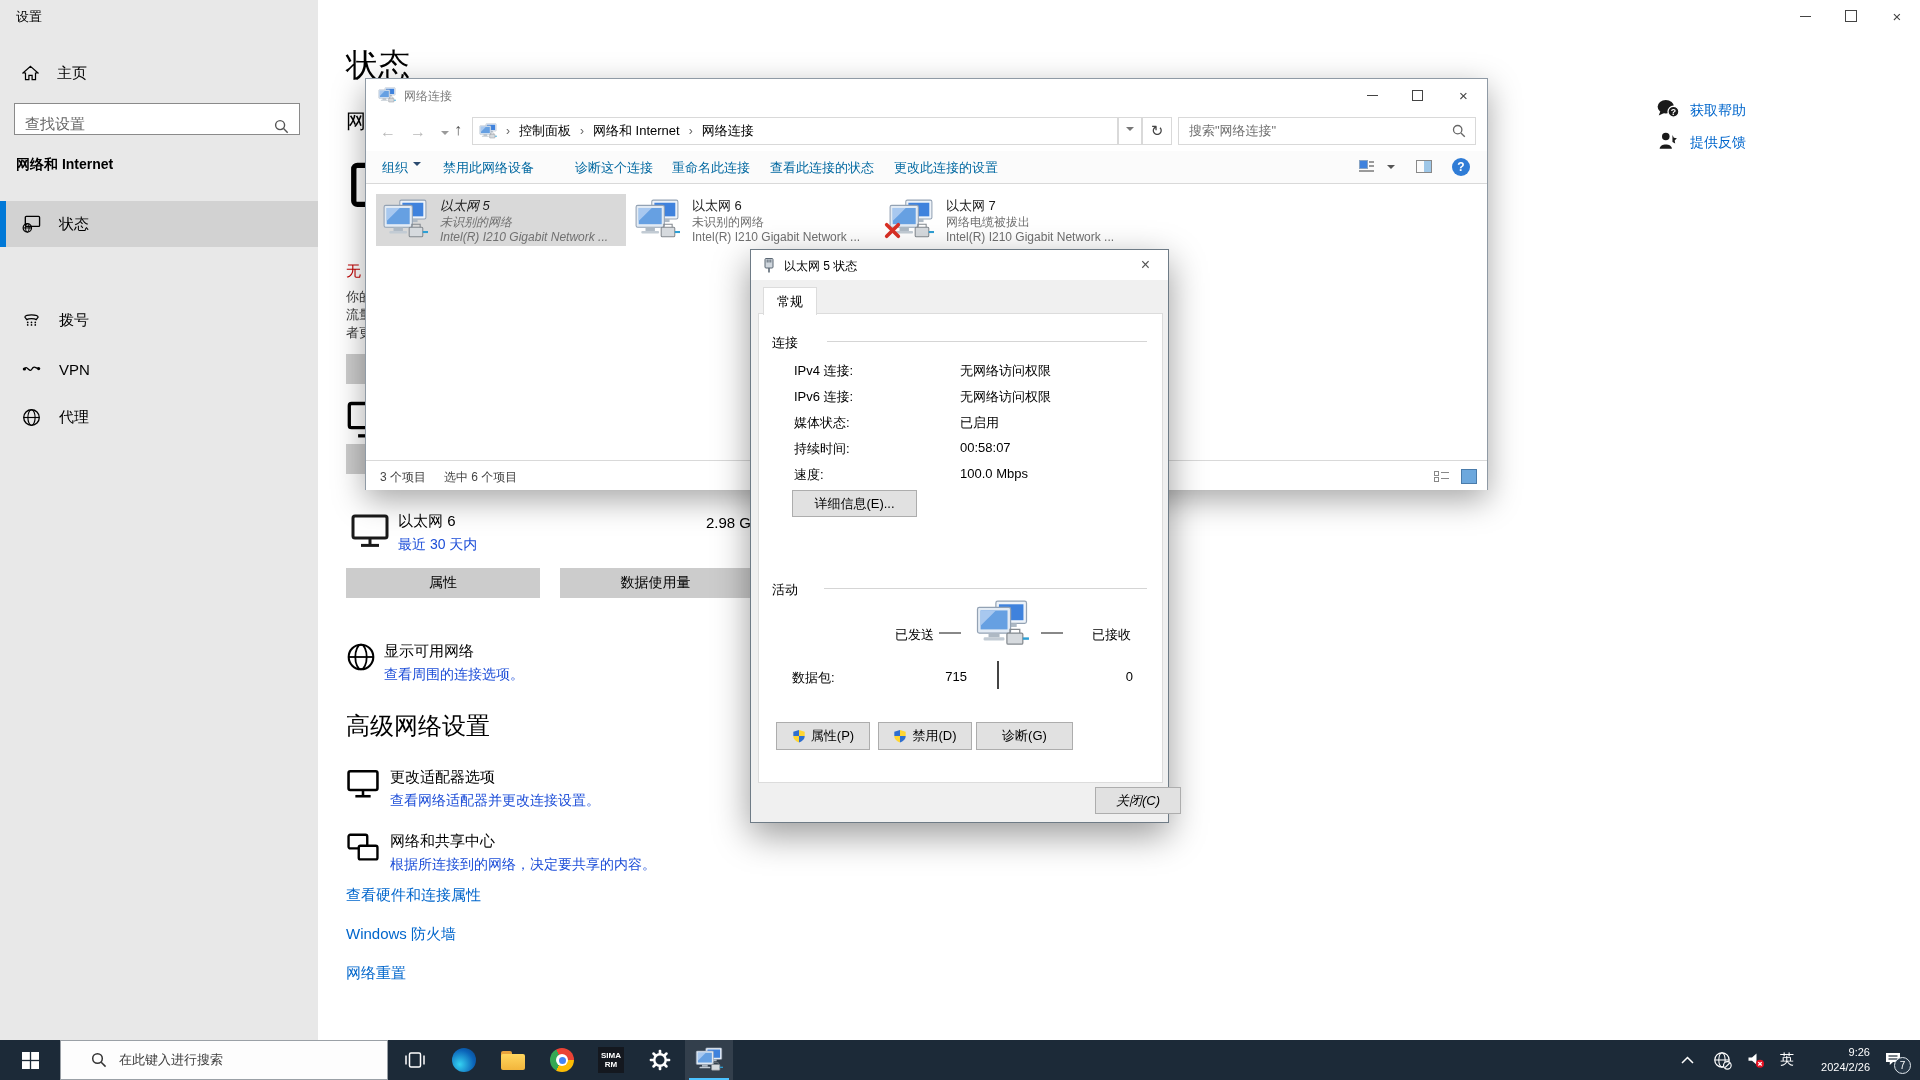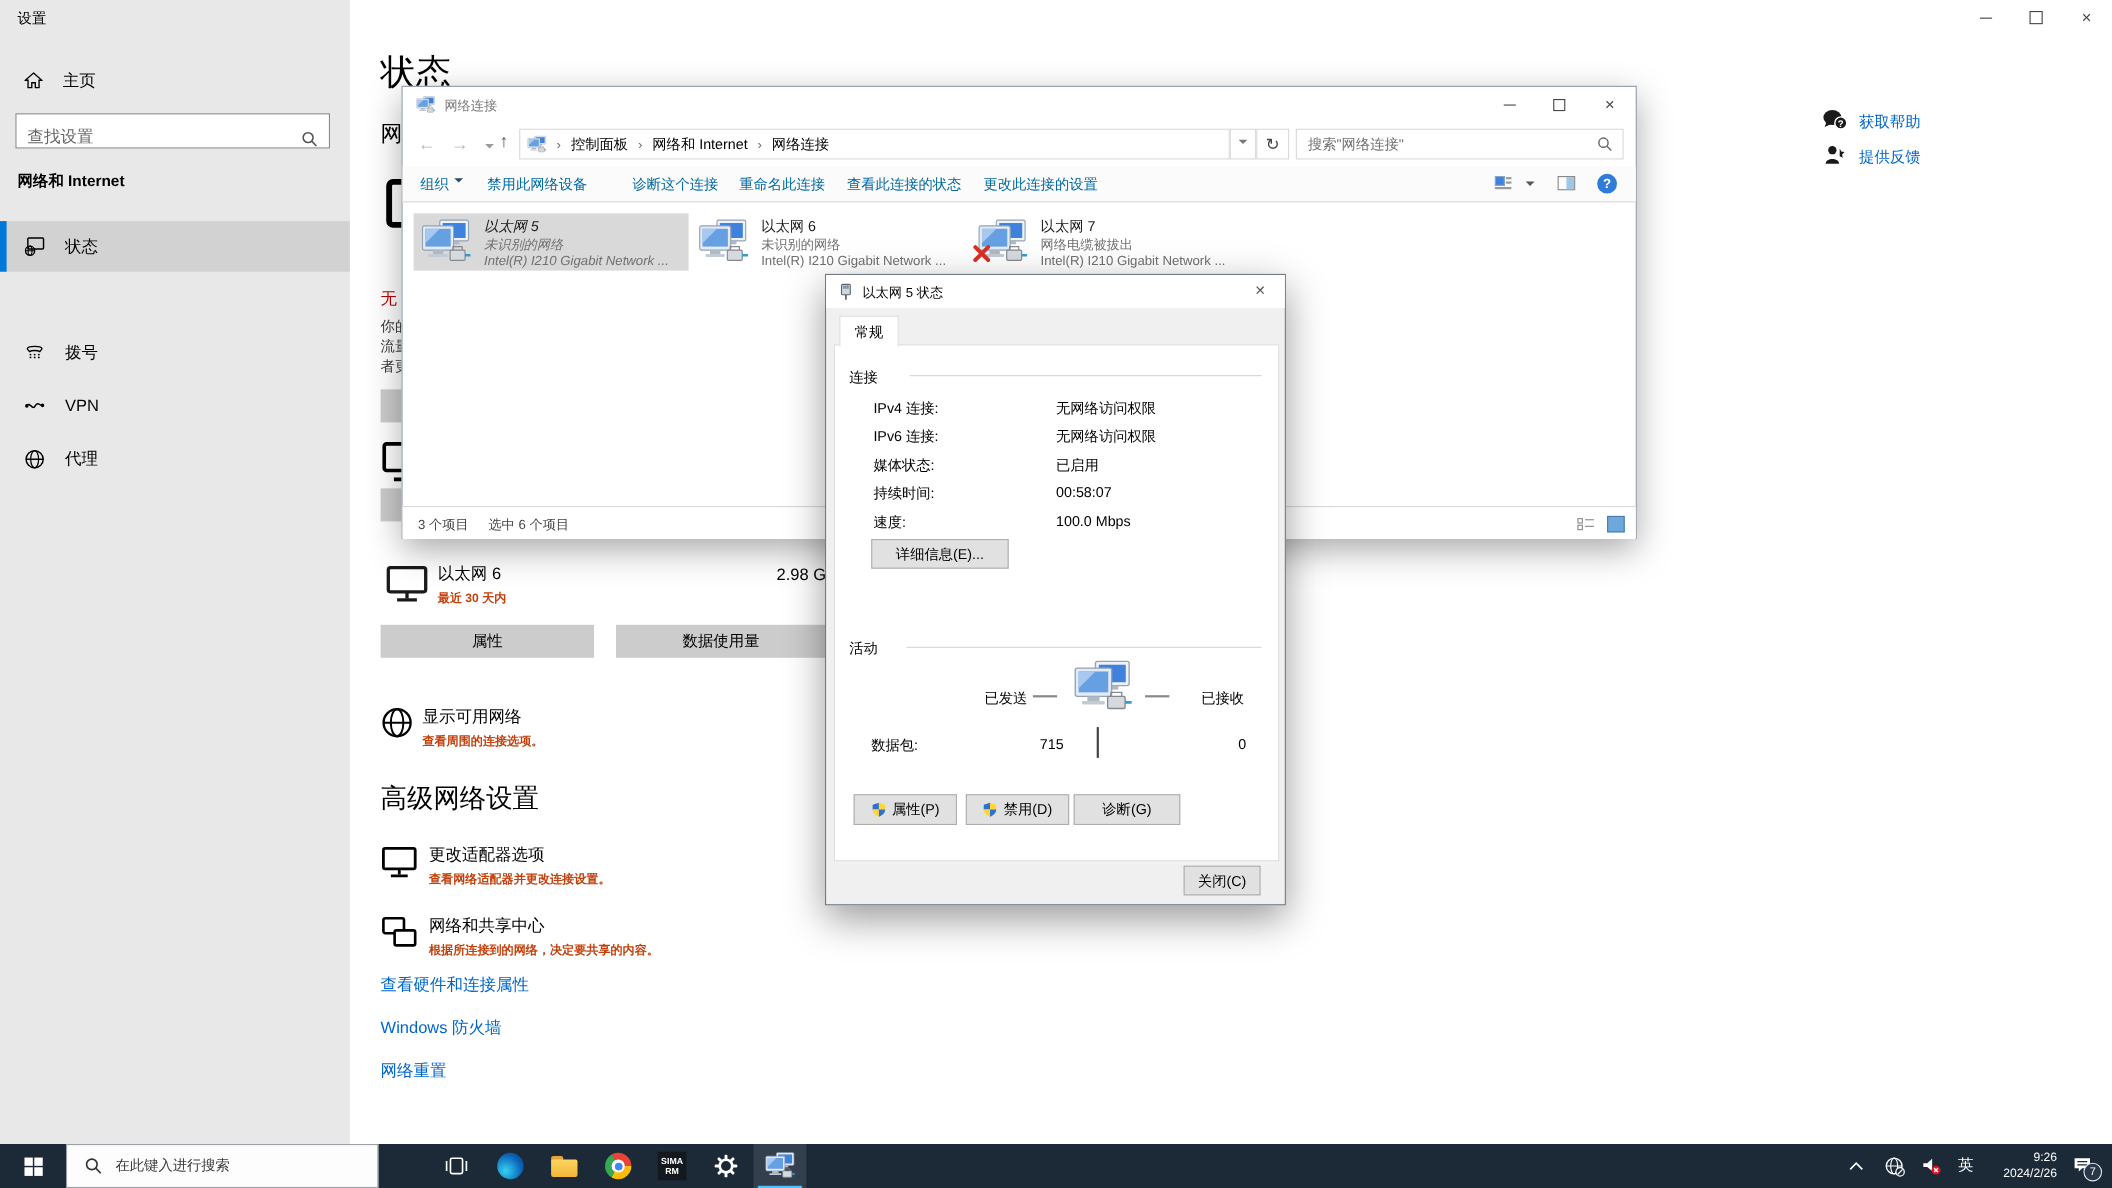--- a/index.html
+++ b/index.html
@@ -18,21 +18,21 @@
   .side-search span{flex:1;padding-left:10px;font-size:15px;color:#666;}
   .section-title{left:16px;top:156px;font-size:14px;font-weight:bold;}
   .win-controls{display:flex;}
   .wc{width:46px;height:32px;display:flex;align-items:center;justify-content:center;color:#444;font-size:15px;}
   .wc .bar{width:11px;height:1px;background:#444;}
   .wc .box{width:10px;height:10px;border:1px solid #444;}
   .h1{font-size:32px;font-weight:300;}
   .h2{font-size:24px;font-weight:300;}
   .grey-btn{background:#cccccc;display:flex;align-items:center;justify-content:center;font-size:14px;}
   .blue-link{color:#0066cc;font-size:15px;}
-  .desc{font-size:11px;color:#c2410c;font-weight:bold;}
+  .desc{font-size:14px;color:#1d4ed8;}
   .frag-grey{background:#cccccc;}
 
   
   .explorer{left:365px;top:78px;width:1123px;height:412px;background:#fff;border:1px solid #8f9aa5;
             box-shadow:0 10px 30px rgba(0,0,0,.35);z-index:10;box-sizing:border-box;}
   .ex-title{left:38px;top:9px;font-size:12px;color:#7a7a7a;}
   .addr-box{border:1px solid #d9d9d9;background:#fff;box-sizing:border-box;display:flex;align-items:center;font-size:13px;}
   .crumb-sep{color:#666;padding:0 9px;font-size:12px;}
   .toolbar{left:0;top:72px;width:1121px;height:32px;background:#fbfbfb;border-bottom:1px solid #d9d9d9;}
   .tb-item{position:absolute;top:8px;font-size:13px;color:#0369a1;white-space:nowrap;}
@@ -486,31 +486,31 @@
     </div>
     <div class="abs win-btn" style="left:119px;top:408px;width:94px;height:28px;">
       <svg width="14" height="14">
           <use href="#sym-shield"></use>
         </svg>
       <span>禁用(D)</span>
     </div>
     <div class="abs win-btn" style="left:217px;top:408px;width:97px;height:28px;">诊断(G)</div>
   </div>
 
-  <div class="abs win-btn" style="left:325px;top:537px;width:70px;height:27px;">关闭(C)</div>
+  <div class="abs win-btn" style="left:344px;top:537px;width:86px;height:27px;font-style:italic;">关闭(C)</div>
 </div>
 
 <div class="abs taskbar">
   <div class="tb-slot" style="left:0;width:60px;">
     <svg width="17" height="17">
         <use href="#sym-winlogo"></use>
       </svg>
   </div>
 
-  <div class="abs" style="left:60px;top:0;width:284px;height:40px;background:#fdfdfd;border:1px solid #9aa0a6;box-sizing:border-box;display:flex;align-items:center;">
+  <div class="abs" style="left:60px;top:0;width:328px;height:40px;background:#fdfdfd;border:1px solid #9aa0a6;box-sizing:border-box;display:flex;align-items:center;padding-left:14px;">
     <svg style="margin-left:16px;color:#333;" width="16" height="16">
         <use href="#sym-magnifier"></use>
       </svg>
     <span style="margin-left:12px;font-size:13px;color:#3c3c3c;">在此键入进行搜索</span>
   </div>
 
   <div class="tb-slot" style="left:391px;">
     <svg width="22" height="18">
         <use href="#sym-taskview"></use>
       </svg>

